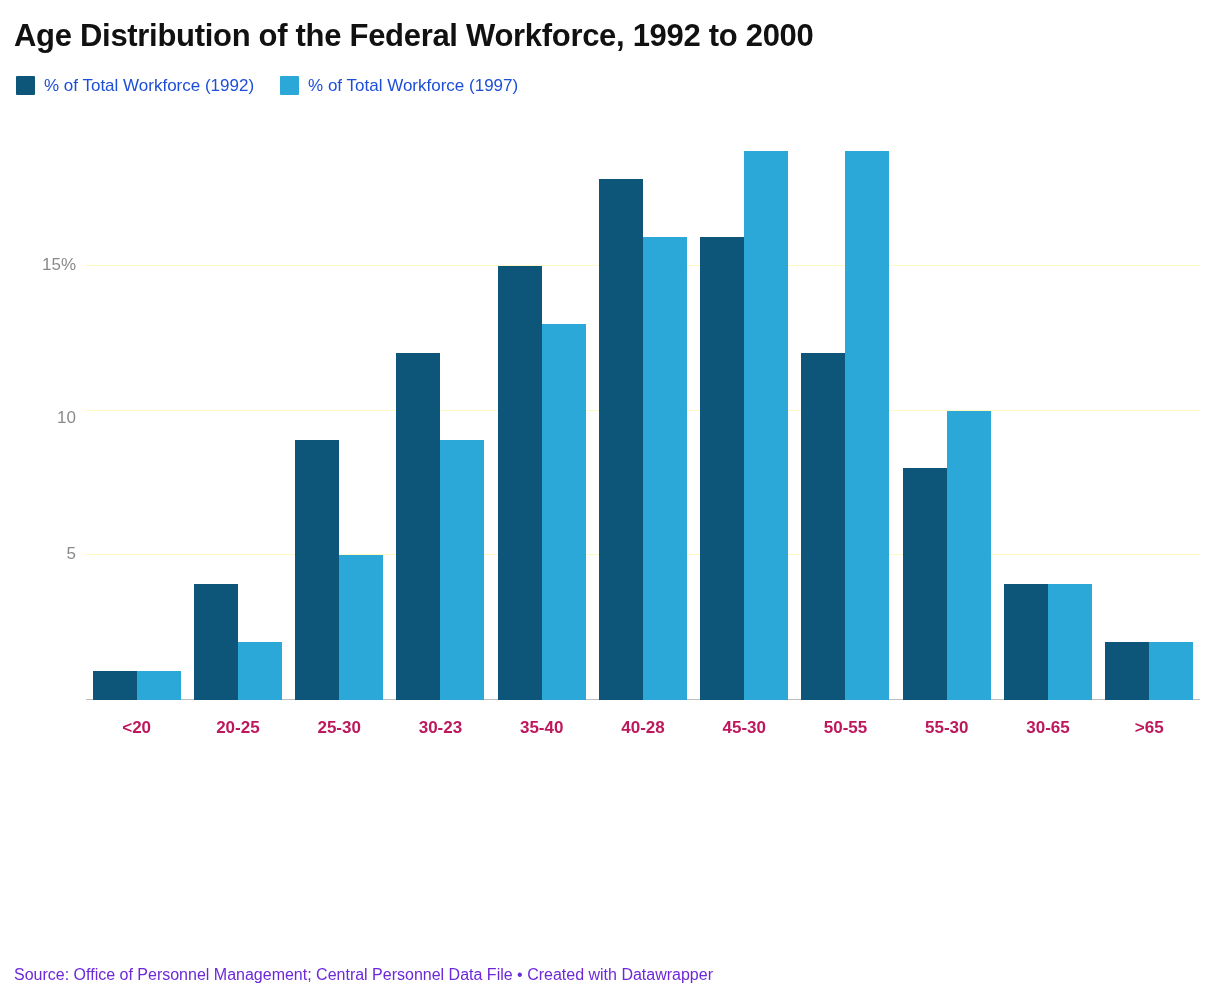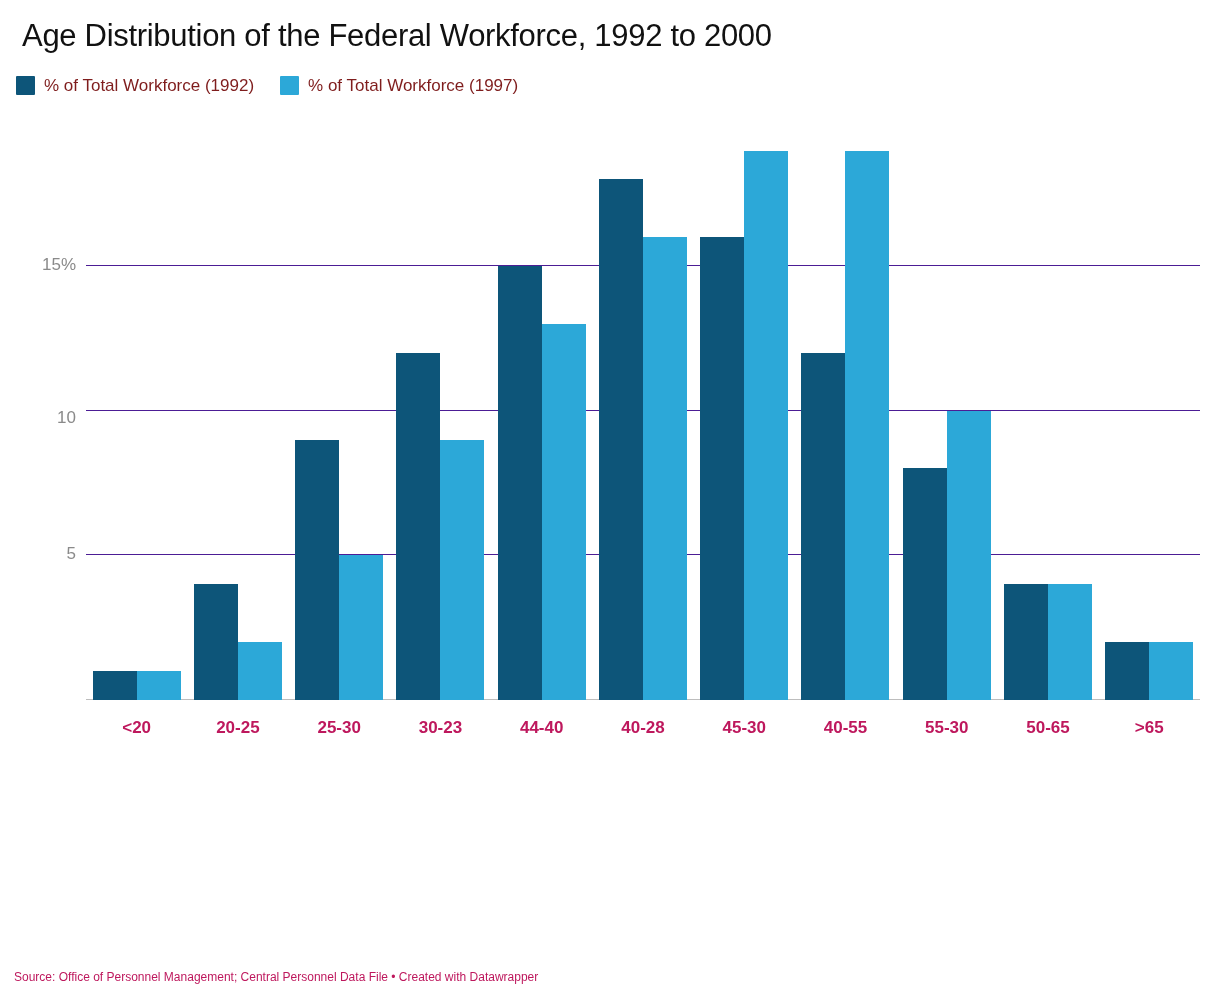--- a/index.html
+++ b/index.html
@@ -17,24 +17,24 @@
   }
   .page {
     width: 1220px;
     height: 1002px;
     box-sizing: border-box;
     padding: 14px 20px 0 14px;
     position: relative;
   }
   .chart-title {
     font-size: 31px;
-    font-weight: normal;
+    font-weight: bold;
     letter-spacing: -0.3px;
     color: #111111;
-    margin: 4px 0 0 8px;
+    margin: 4px 0 0 0;
     line-height: 1.15;
   }
   .chart-subtitle {
     font-size: 19.5px;
     color: #2a2a2a;
     line-height: 1.35;
     margin: 16px 0 0 0;
     max-width: 1160px;
     font-weight: normal;
   }
@@ -50,41 +50,41 @@
     gap: 9px;
   }
   .legend-swatch {
     width: 19px;
     height: 19px;
     display: inline-block;
     border-radius: 1px;
   }
   .legend-label {
     font-size: 17px;
-    color: #7f1d1d;
+    color: #1d4ed8;
   }
   .plot-wrap {
     position: relative;
     margin-top: 26px;
     width: 1186px;
     height: 620px;
   }
   .plot {
     position: absolute;
     left: 72px;
     top: 0;
     right: 0;
     bottom: 42px;
   }
   .gridline {
     position: absolute;
     left: 0;
     right: 0;
     height: 1px;
-    background: #4c1d95;
+    background: #fef9c3;
   }
   .gridline.axis-base {
     background: #bdbdbd;
     height: 1px;
   }
   .ytick {
     position: absolute;
     right: calc(100% + 10px);
     transform: translateY(-50%);
     font-size: 17px;
@@ -125,22 +125,22 @@
     flex: 1 1 0;
     text-align: center;
     font-size: 17px;
     font-weight: bold;
     color: #be185d;
   }
   .footer {
     position: absolute;
     left: 14px;
     bottom: 18px;
-    font-size: 12px;
-    color: #be185d;
+    font-size: 16px;
+    color: #6d28d9;
   }
   .footer-rule {
     position: absolute;
     left: 14px;
     right: 20px;
     bottom: 56px;
     height: 1px;
     background: #ffffff;
   }
 </style>
@@ -221,26 +221,26 @@
             <div class="bar" style="background: rgb(13, 85, 121); height: 10%;"></div>
             <div class="bar" style="background: rgb(44, 168, 216); height: 10%;"></div>
           </div>
         </div>
     </div>
     <div class="xlabels" id="xlabels">
         <div class="xlabel">&lt;20</div>
         <div class="xlabel">20-25</div>
         <div class="xlabel">25-30</div>
         <div class="xlabel">30-23</div>
-        <div class="xlabel">44-40</div>
+        <div class="xlabel">35-40</div>
         <div class="xlabel">40-28</div>
         <div class="xlabel">45-30</div>
-        <div class="xlabel">40-55</div>
+        <div class="xlabel">50-55</div>
         <div class="xlabel">55-30</div>
-        <div class="xlabel">50-65</div>
+        <div class="xlabel">30-65</div>
         <div class="xlabel">&gt;65</div>
       </div>
   </div>
 
   <div class="footer-rule"></div>
   <div class="footer">Source: Office of Personnel Management; Central Personnel Data File • Created with Datawrapper</div>
 
 </div>
 
 </body></html>

